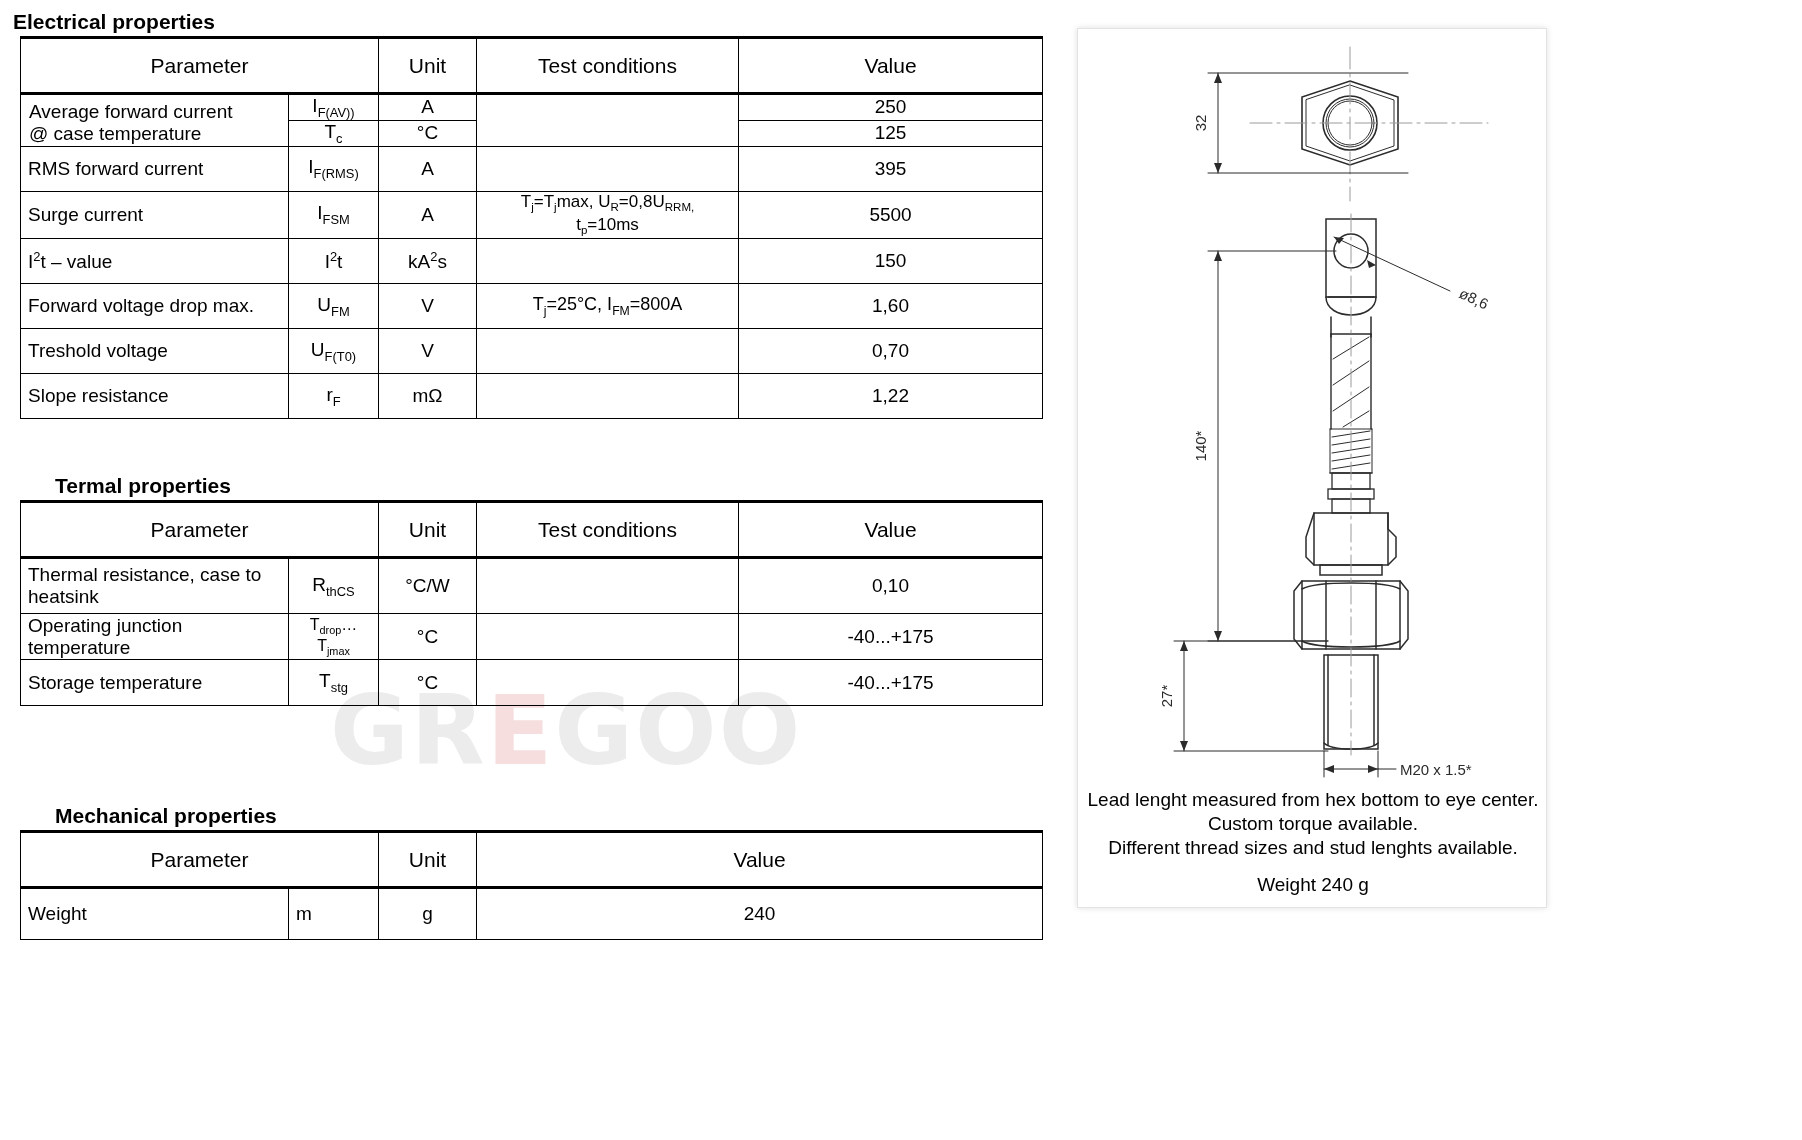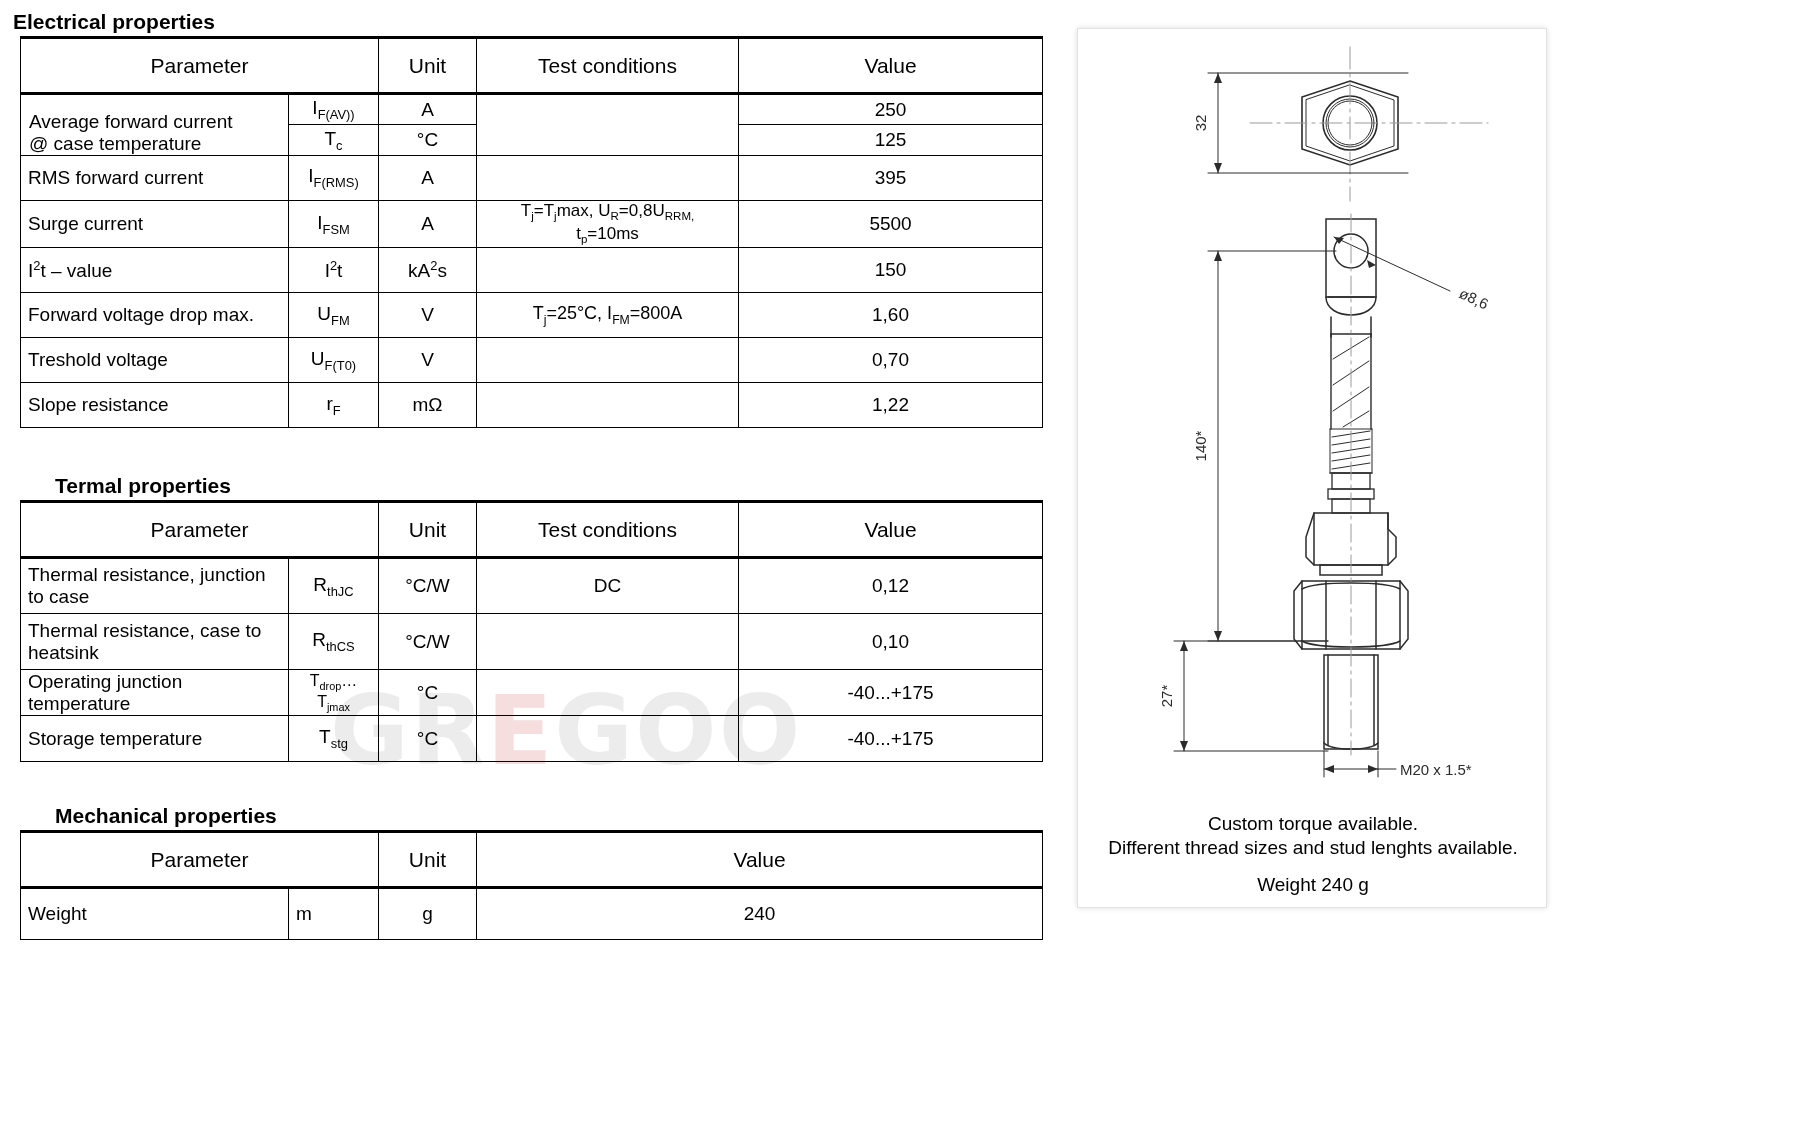--- a/index.html
+++ b/index.html
@@ -129,21 +129,21 @@
       <tbody>
         <tr class="hdr outer-top">
           <td colspan="2">Parameter</td>
           <td>Unit</td>
           <td>Test conditions</td>
           <td>Value</td>
         </tr>
 
         <tr>
           <td class="param" rowspan="2" style="height:48px;padding-top:2px;vertical-align:top;padding-left:8px">
-            <div style="margin-top:14px">Average forward current</div>
+            <div style="margin-top:4px">Average forward current</div>
             <div>@ case temperature</div>
           </td>
           <td class="sym" style="height:24px">I<sub>F(AV))</sub></td>
           <td class="unit">A</td>
           <td class="cond" rowspan="2"></td>
           <td class="val">250</td>
         </tr>
         <tr>
           <td class="sym" style="height:24px">T<sub>c</sub></td>
           <td class="unit">°C</td>
@@ -211,27 +211,20 @@
           <col style="width:304px">
       </colgroup>
       <tbody>
         <tr class="hdr outer-top">
           <td colspan="2">Parameter</td>
           <td>Unit</td>
           <td>Test conditions</td>
           <td>Value</td>
         </tr>
         <tr>
-          <td class="param" style="height:56px">Thermal resistance, junction to case</td>
-          <td class="sym">R<sub>thJC</sub></td>
-          <td class="unit">°C/W</td>
-          <td class="cond">DC</td>
-          <td class="val">0,12</td>
-        </tr>
-        <tr>
           <td class="param" style="height:56px">Thermal resistance, case to heatsink</td>
           <td class="sym">R<sub>thCS</sub></td>
           <td class="unit">°C/W</td>
           <td class="cond"></td>
           <td class="val">0,10</td>
         </tr>
         <tr>
           <td class="param" style="height:46px">Operating junction temperature</td>
           <td class="sym" style="font-size:16px">T<sub>drop</sub>…T<sub>jmax</sub></td>
           <td class="unit">°C</td>
@@ -400,18 +393,19 @@
         </g>
       </g>
 
       <text x="128" y="94" transform="rotate(-90 128 94)" text-anchor="middle" font-family="Liberation Sans, sans-serif" font-size="15" fill="#2b2b2b">32</text>
       <text x="128" y="417" transform="rotate(-90 128 417)" text-anchor="middle" font-family="Liberation Sans, sans-serif" font-size="15" fill="#2b2b2b">140*</text>
       <text x="94" y="667" transform="rotate(-90 94 667)" text-anchor="middle" font-family="Liberation Sans, sans-serif" font-size="15" fill="#2b2b2b">27*</text>
       <text x="380" y="268" transform="rotate(25 380 268)" text-anchor="start" font-family="Liberation Sans, sans-serif" font-size="15" fill="#2b2b2b">ø8,6</text>
       <text x="322" y="746" text-anchor="start" font-family="Liberation Sans, sans-serif" font-size="15" fill="#2b2b2b">M20 x 1.5*</text>
     </svg>
 
+    <div class="cap" id="cap1">Lead lenght measured from hex bottom to eye center.</div>
     <div class="cap" id="cap2">Custom torque available.</div>
     <div class="cap" id="cap3">Different thread sizes and stud lenghts available.</div>
     <div class="cap" id="cap4">Weight 240 g</div>
   </div>
 
 </div>
 
 </body></html>

